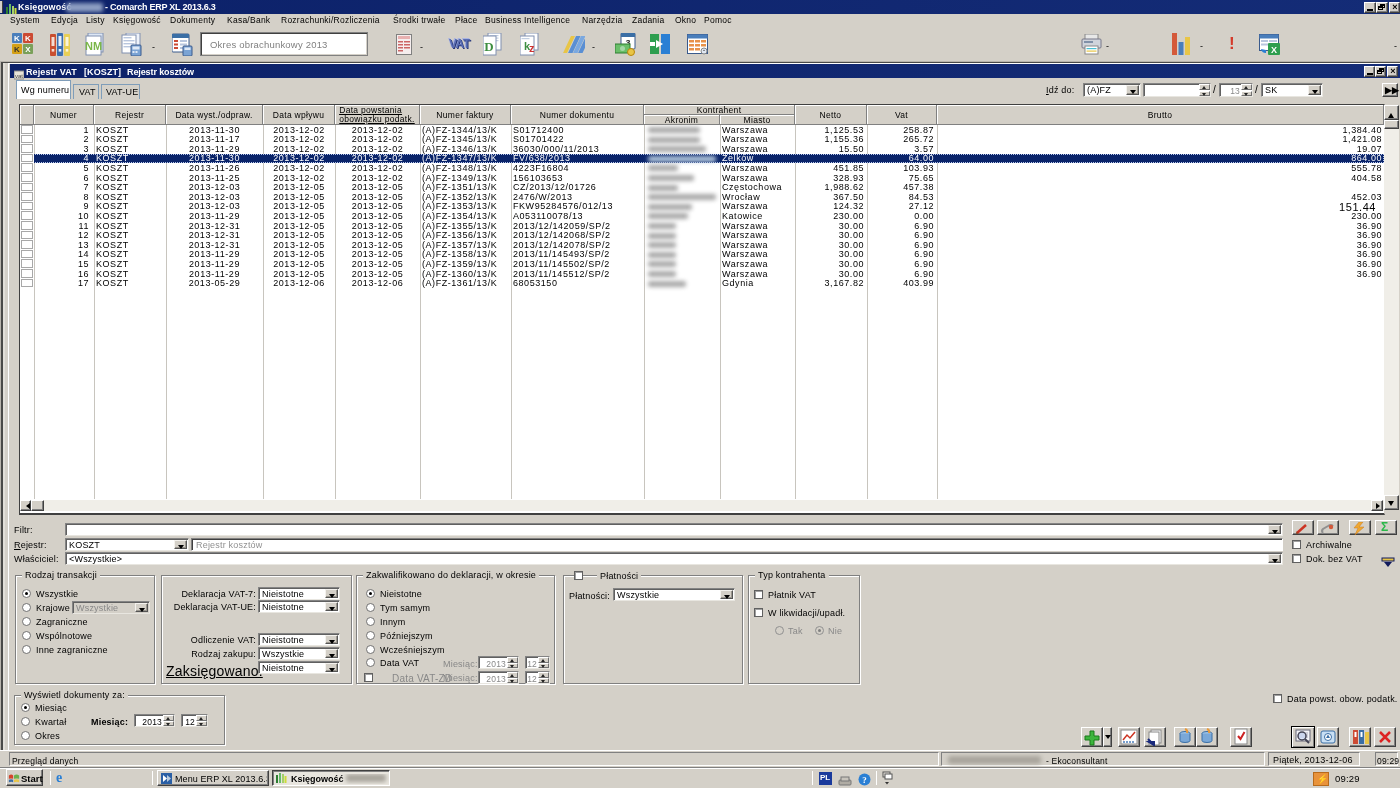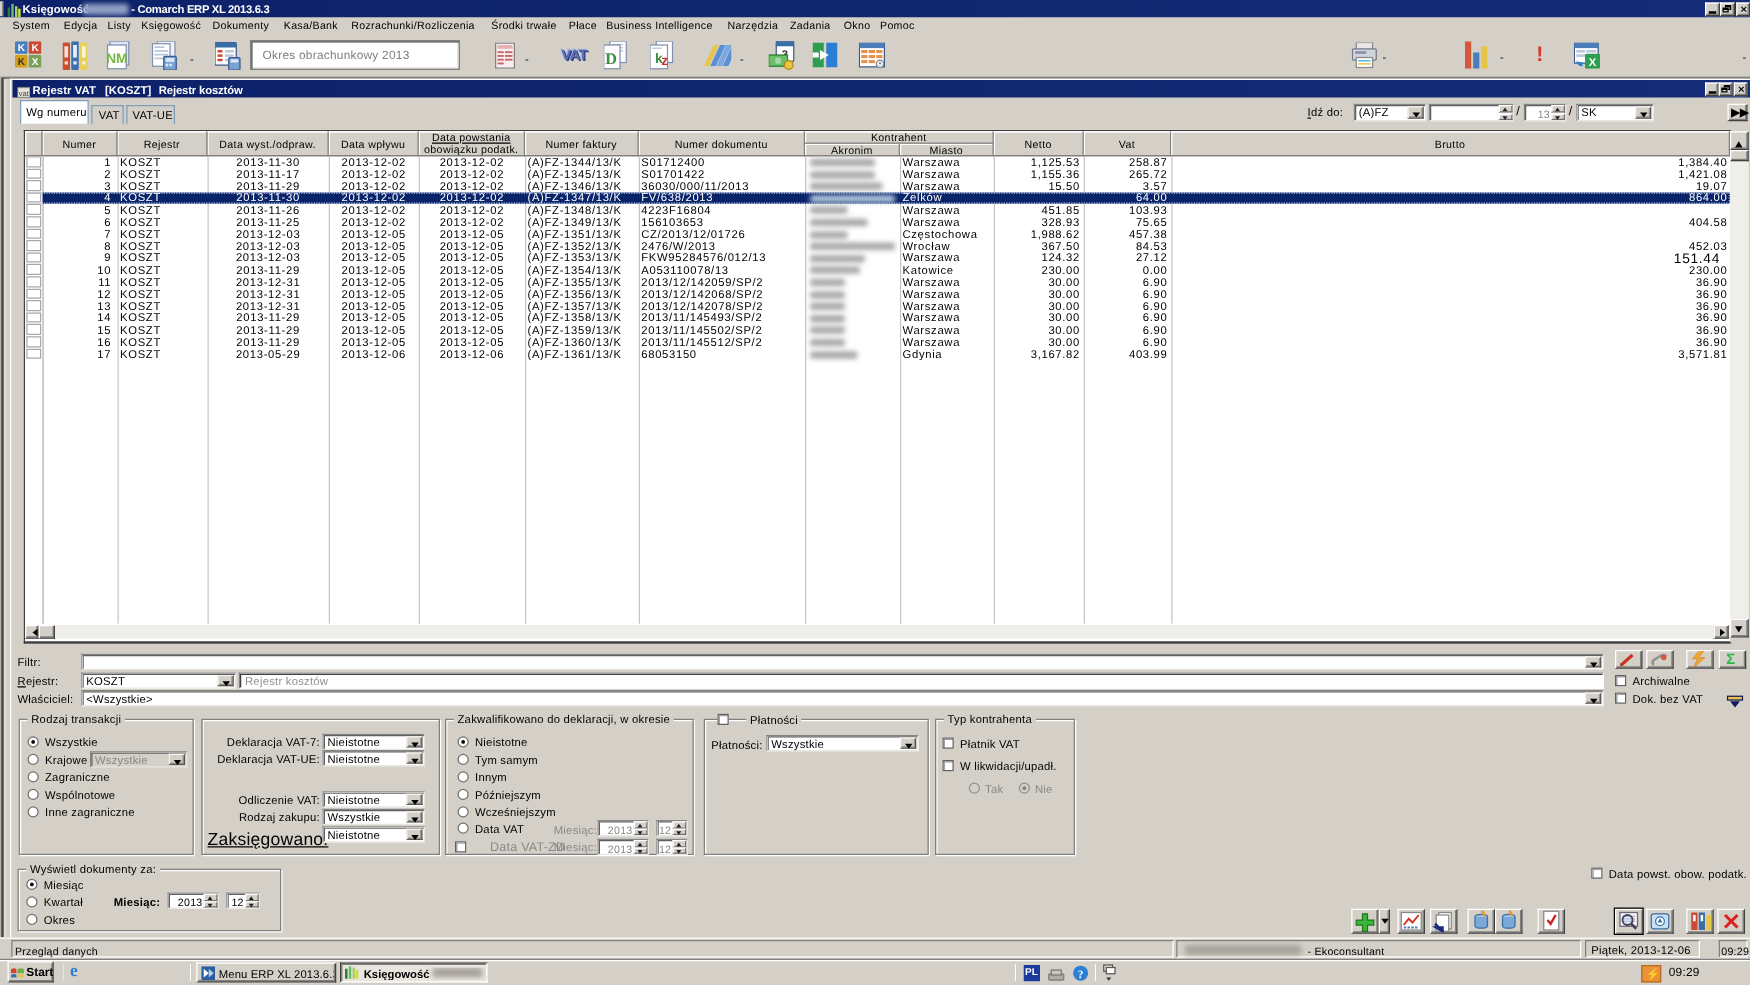--- a/index.html
+++ b/index.html
@@ -267,21 +267,21 @@
   </div>
 <div class="abs" style="left:19px;top:104px;width:1366px;height:411px;background:#fff;border:1px solid;border-color:#404040 #d4d0c8 #404040 #404040;border-bottom-width:2px;"></div>
 <div class="abs" style="left:20px;top:105px;width:1364px;height:394px;overflow:hidden;">
     <div style="position:absolute;left:0;top:0;width:1364px;height:20px;background:#d4d0c8;border-bottom:1px solid #808080;box-shadow:inset 1px 1px 0 #fff;"></div>
     <div class="hdrc" style="left:0px;top:0px;width:14px;height:20px;"></div>
     <div class="hdrc" style="left:14px;top:0px;width:60px;height:20px;">Numer</div>
     <div class="hdrc" style="left:74px;top:0px;width:72px;height:20px;">Rejestr</div>
     <div class="hdrc" style="left:146px;top:0px;width:97px;height:20px;">Data wyst./odpraw.</div>
     <div class="hdrc" style="left:243px;top:0px;width:72px;height:20px;">Data wpływu</div>
     <div class="hdrc" style="left:315px;top:0px;width:85px;height:20px;">
-      <div style="text-align:center;line-height:9px;"><span style="text-decoration:underline">Data powstania</span><br>obowiązku podatk.</div>
+      <div style="line-height:9px;text-decoration:underline;"><span style="text-decoration:underline">Data powstania</span><br>obowiązku podatk.</div>
     </div>
     <div class="hdrc" style="left:400px;top:0px;width:91px;height:20px;">Numer faktury</div>
     <div class="hdrc" style="left:491px;top:0px;width:133px;height:20px;">Numer dokumentu</div>
     <div class="hdrc" style="left:624px;top:0px;width:151px;height:10px;">Kontrahent</div>
     <div class="hdrc" style="left:624px;top:10px;width:76px;height:10px;">Akronim</div>
     <div class="hdrc" style="left:700px;top:10px;width:75px;height:10px;">Miasto</div>
     <div class="hdrc" style="left:775px;top:0px;width:72px;height:20px;">Netto</div>
     <div class="hdrc" style="left:847px;top:0px;width:70px;height:20px;">Vat</div>
     <div class="hdrc" style="left:917px;top:0px;width:447px;height:20px;">Brutto</div>
     <div style="position:absolute;left:14px;top:20px;width:1px;height:374px;background:#c8c5be;"></div>
@@ -364,20 +364,21 @@
       <div style="position:absolute;left:74px;top:-0.5px;width:72px;font-size:9px;letter-spacing:0.55px;padding-left:2px; box-sizing:border-box;white-space:nowrap;overflow:hidden;">KOSZT</div>
       <div style="position:absolute;left:146px;top:-0.5px;width:97px;font-size:9px;letter-spacing:0.55px;text-align:center; box-sizing:border-box;white-space:nowrap;overflow:hidden;">2013-11-26</div>
       <div style="position:absolute;left:243px;top:-0.5px;width:72px;font-size:9px;letter-spacing:0.55px;text-align:center; box-sizing:border-box;white-space:nowrap;overflow:hidden;">2013-12-02</div>
       <div style="position:absolute;left:315px;top:-0.5px;width:85px;font-size:9px;letter-spacing:0.55px;text-align:center; box-sizing:border-box;white-space:nowrap;overflow:hidden;">2013-12-02</div>
       <div style="position:absolute;left:400px;top:-0.5px;width:91px;font-size:9px;letter-spacing:0.55px;padding-left:2px; box-sizing:border-box;white-space:nowrap;overflow:hidden;">(A)FZ-1348/13/K</div>
       <div style="position:absolute;left:491px;top:-0.5px;width:133px;font-size:9px;letter-spacing:0.55px;padding-left:2px; box-sizing:border-box;white-space:nowrap;overflow:hidden;">4223F16804</div>
       <div style="position:absolute;left:628px;top:2px;width:30px;height:6px;background:#a8a8a8;filter:blur(2px);border-radius:2px;"></div>
       <div style="position:absolute;left:700px;top:-0.5px;width:75px;font-size:9px;letter-spacing:0.55px;padding-left:2px; box-sizing:border-box;white-space:nowrap;overflow:hidden;">Warszawa</div>
       <div style="position:absolute;left:775px;top:-0.5px;width:72px;font-size:9px;letter-spacing:0.55px;text-align:right;padding-right:3px; box-sizing:border-box;white-space:nowrap;overflow:hidden;">451.85</div>
       <div style="position:absolute;left:847px;top:-0.5px;width:70px;font-size:9px;letter-spacing:0.55px;text-align:right;padding-right:3px; box-sizing:border-box;white-space:nowrap;overflow:hidden;">103.93</div>
+      <div style="position:absolute;left:917px;top:-0.5px;width:447px;font-size:9px;letter-spacing:0.55px;text-align:right;padding-right:2px; box-sizing:border-box;white-space:nowrap;overflow:hidden;">555.78</div>
     </div>
     <div style="position:absolute;left:0;top:68px;width:1364px;height:9.6px;background:transparent;color:#000;">
       <div style="position:absolute;left:0.5px;top:0px;width:12px;height:8.6px;background:#fff;border:1px solid #a8a8a8;"></div>
       <div style="position:absolute;left:14px;top:-0.5px;width:60px;font-size:9px;letter-spacing:0.55px;text-align:right;padding-right:5px; box-sizing:border-box;white-space:nowrap;overflow:hidden;">6</div>
       <div style="position:absolute;left:74px;top:-0.5px;width:72px;font-size:9px;letter-spacing:0.55px;padding-left:2px; box-sizing:border-box;white-space:nowrap;overflow:hidden;">KOSZT</div>
       <div style="position:absolute;left:146px;top:-0.5px;width:97px;font-size:9px;letter-spacing:0.55px;text-align:center; box-sizing:border-box;white-space:nowrap;overflow:hidden;">2013-11-25</div>
       <div style="position:absolute;left:243px;top:-0.5px;width:72px;font-size:9px;letter-spacing:0.55px;text-align:center; box-sizing:border-box;white-space:nowrap;overflow:hidden;">2013-12-02</div>
       <div style="position:absolute;left:315px;top:-0.5px;width:85px;font-size:9px;letter-spacing:0.55px;text-align:center; box-sizing:border-box;white-space:nowrap;overflow:hidden;">2013-12-02</div>
       <div style="position:absolute;left:400px;top:-0.5px;width:91px;font-size:9px;letter-spacing:0.55px;padding-left:2px; box-sizing:border-box;white-space:nowrap;overflow:hidden;">(A)FZ-1349/13/K</div>
       <div style="position:absolute;left:491px;top:-0.5px;width:133px;font-size:9px;letter-spacing:0.55px;padding-left:2px; box-sizing:border-box;white-space:nowrap;overflow:hidden;">156103653</div>
@@ -542,21 +543,20 @@
       <div style="position:absolute;left:74px;top:-0.5px;width:72px;font-size:9px;letter-spacing:0.55px;padding-left:2px; box-sizing:border-box;white-space:nowrap;overflow:hidden;">KOSZT</div>
       <div style="position:absolute;left:146px;top:-0.5px;width:97px;font-size:9px;letter-spacing:0.55px;text-align:center; box-sizing:border-box;white-space:nowrap;overflow:hidden;">2013-05-29</div>
       <div style="position:absolute;left:243px;top:-0.5px;width:72px;font-size:9px;letter-spacing:0.55px;text-align:center; box-sizing:border-box;white-space:nowrap;overflow:hidden;">2013-12-06</div>
       <div style="position:absolute;left:315px;top:-0.5px;width:85px;font-size:9px;letter-spacing:0.55px;text-align:center; box-sizing:border-box;white-space:nowrap;overflow:hidden;">2013-12-06</div>
       <div style="position:absolute;left:400px;top:-0.5px;width:91px;font-size:9px;letter-spacing:0.55px;padding-left:2px; box-sizing:border-box;white-space:nowrap;overflow:hidden;">(A)FZ-1361/13/K</div>
       <div style="position:absolute;left:491px;top:-0.5px;width:133px;font-size:9px;letter-spacing:0.55px;padding-left:2px; box-sizing:border-box;white-space:nowrap;overflow:hidden;">68053150</div>
       <div style="position:absolute;left:628px;top:2px;width:38px;height:6px;background:#a8a8a8;filter:blur(2px);border-radius:2px;"></div>
       <div style="position:absolute;left:700px;top:-0.5px;width:75px;font-size:9px;letter-spacing:0.55px;padding-left:2px; box-sizing:border-box;white-space:nowrap;overflow:hidden;">Gdynia</div>
       <div style="position:absolute;left:775px;top:-0.5px;width:72px;font-size:9px;letter-spacing:0.55px;text-align:right;padding-right:3px; box-sizing:border-box;white-space:nowrap;overflow:hidden;">3,167.82</div>
       <div style="position:absolute;left:847px;top:-0.5px;width:70px;font-size:9px;letter-spacing:0.55px;text-align:right;padding-right:3px; box-sizing:border-box;white-space:nowrap;overflow:hidden;">403.99</div>
-      <div style="position:absolute;left:917px;top:-0.5px;width:447px;font-size:9px;letter-spacing:0.55px;text-align:right;padding-right:2px; box-sizing:border-box;white-space:nowrap;overflow:hidden;">3,571.81</div>
     </div>
   </div>
 <div class="abs" style="left:1384px;top:105px;width:15px;height:405px;background:#f0eee8;"></div>
 <div class="abs btn3" style="left:1384px;top:105px;width:15px;height:15px;">
     <div style="position:absolute;left:3px;top:4px;border:3px solid transparent;border-bottom:5px solid #000;"></div>
   </div>
 <div class="abs btn3" style="left:1384px;top:120px;width:15px;height:9px;"></div>
 <div class="abs btn3" style="left:1384px;top:495px;width:15px;height:15px;">
     <div style="position:absolute;left:3px;top:5px;border:3px solid transparent;border-top:5px solid #000;"></div>
   </div>

